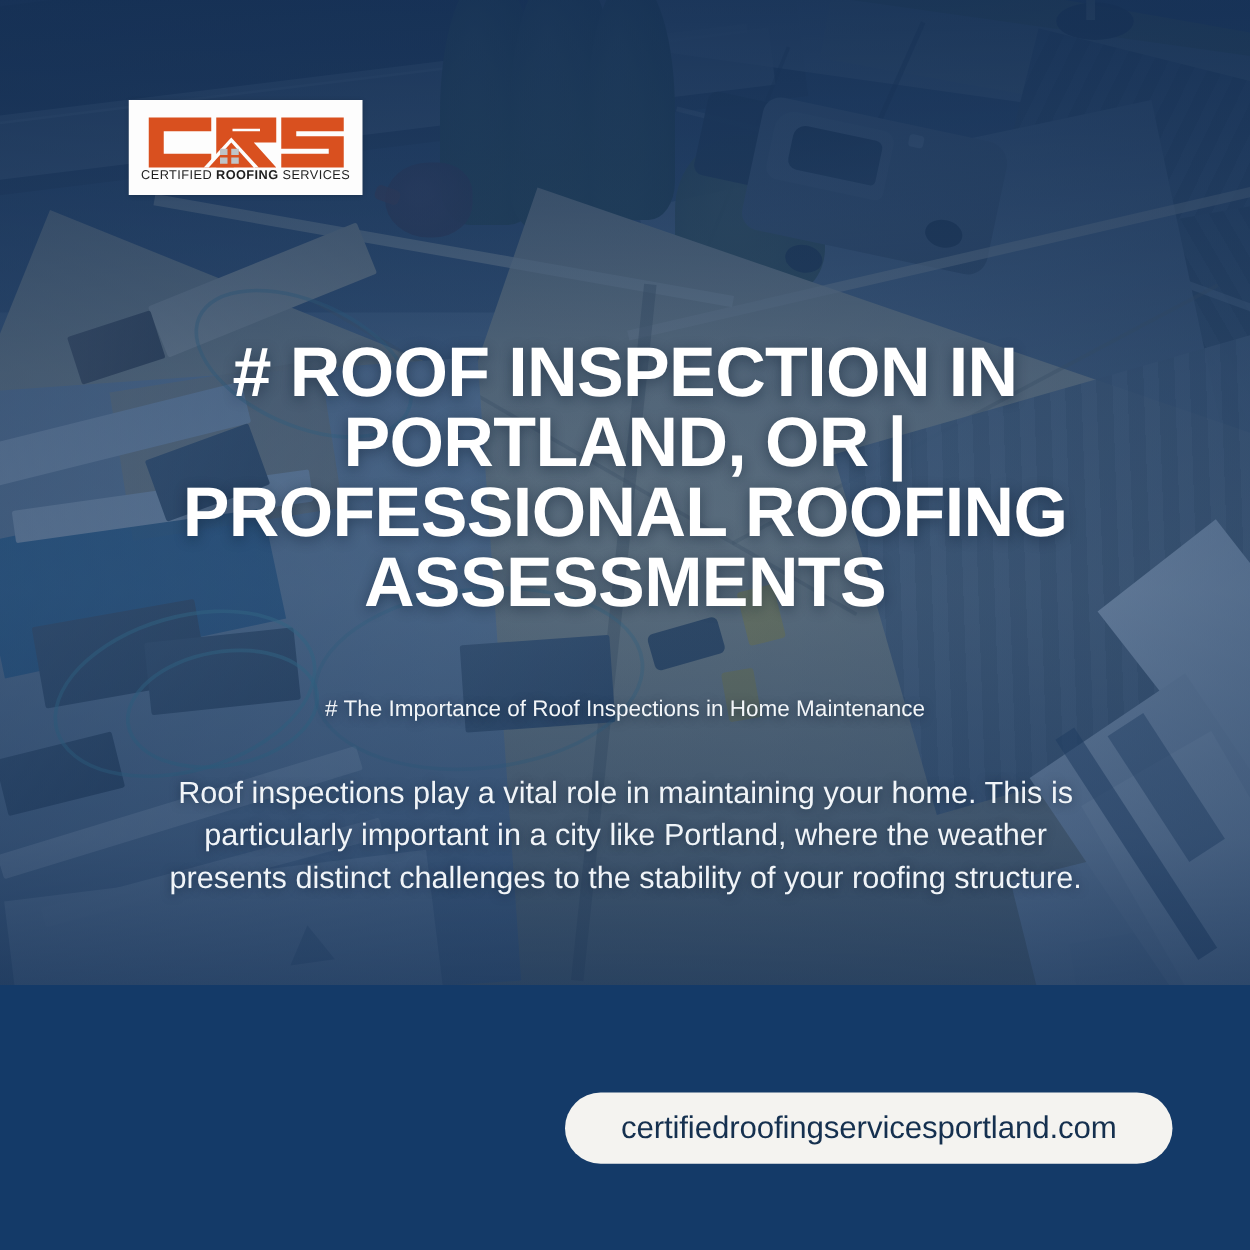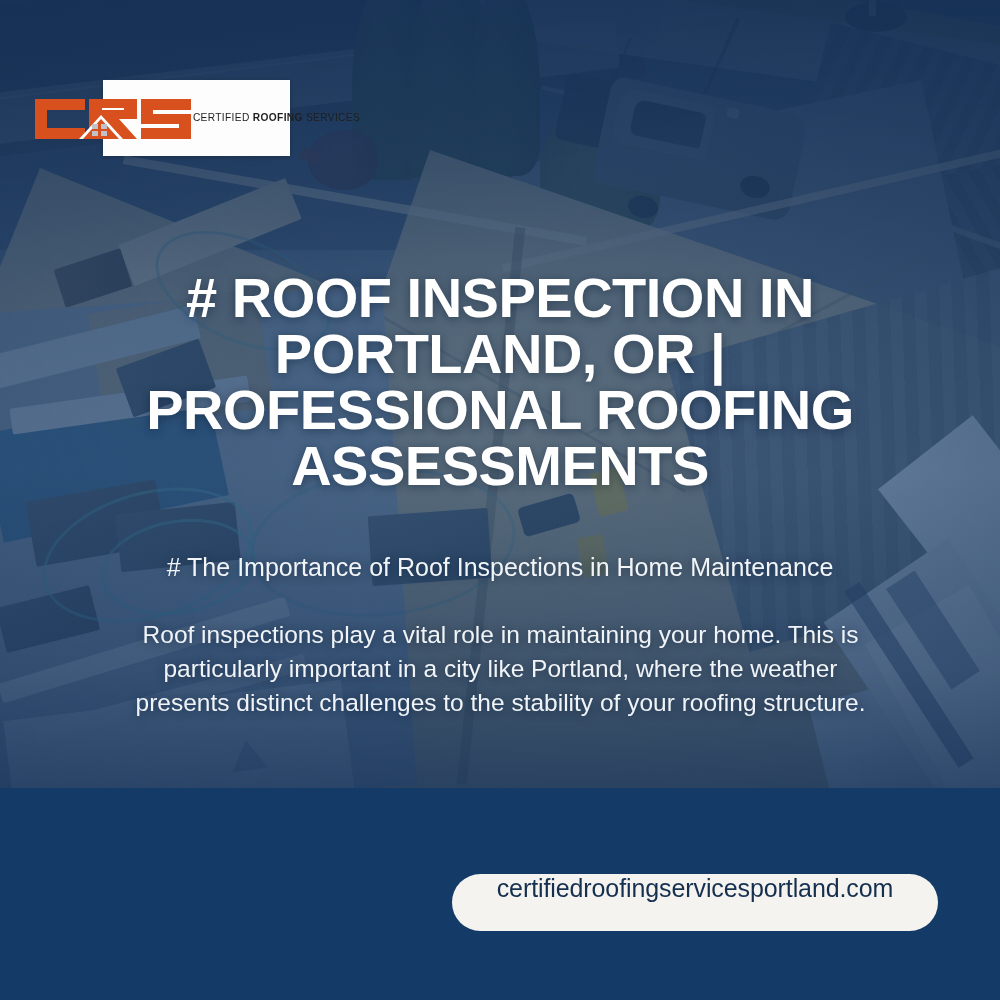--- a/index.html
+++ b/index.html
@@ -403,21 +403,21 @@
         rgba(20,48,86,0.58) 100%);
   }
 
   
   .logo-box {
     position: absolute;
     left: 103px; top: 80px;
     width: 187px; height: 76px;
     background: #fdfdfd;
     display: flex;
-    flex-direction: row;
+    flex-direction: column;
     align-items: center;
     justify-content: center;
     box-shadow: 0 1px 4px rgba(0,0,0,.22);
   }
   .logo-mark {
     position: relative;
     width: 160px; height: 44px;
     margin-top: 1px;
   }
   .logo-mark svg { display: block; }
@@ -455,21 +455,21 @@
   }
   .subhead {
     position: absolute;
     left: 90px;
     top: 550px;
     width: 820px;
     text-align: center;
     color: #f2f5f8;
     font-family: "Liberation Sans", sans-serif;
     font-weight: 400;
-    font-size: 25px;
+    font-size: 18px;
     line-height: 34px;
     text-shadow: 0 1px 8px rgba(8,24,45,.5);
   }
   .bodytext {
     position: absolute;
     left: 118px;
     top: 618px;
     width: 765px;
     text-align: center;
     color: #f0f4f8;
@@ -487,21 +487,21 @@
     width: 1000px; height: 212px;
     background: #143a68;
   }
   .url-pill {
     position: absolute;
     left: 452px; top: 874px;
     width: 486px; height: 57px;
     border-radius: 29px;
     background: #f4f3f0;
     display: flex;
-    align-items: flex-start;
+    align-items: center;
     justify-content: center;
   }
   .url-text {
     font-family: "Liberation Sans", sans-serif;
     font-size: 25px;
     font-weight: 400;
     color: #15304f;
     letter-spacing: -0.1px;
     white-space: nowrap;
   }

